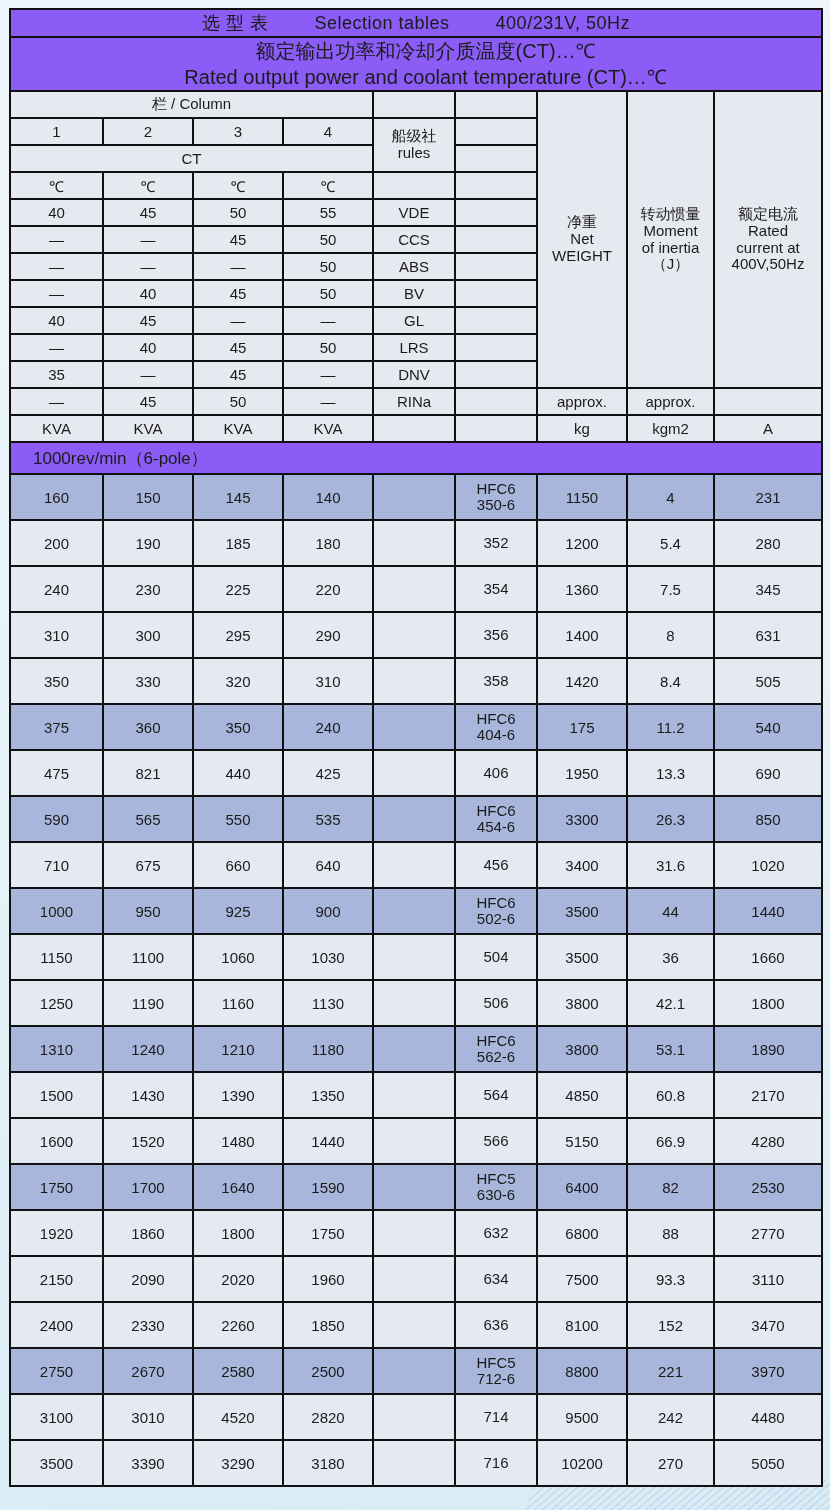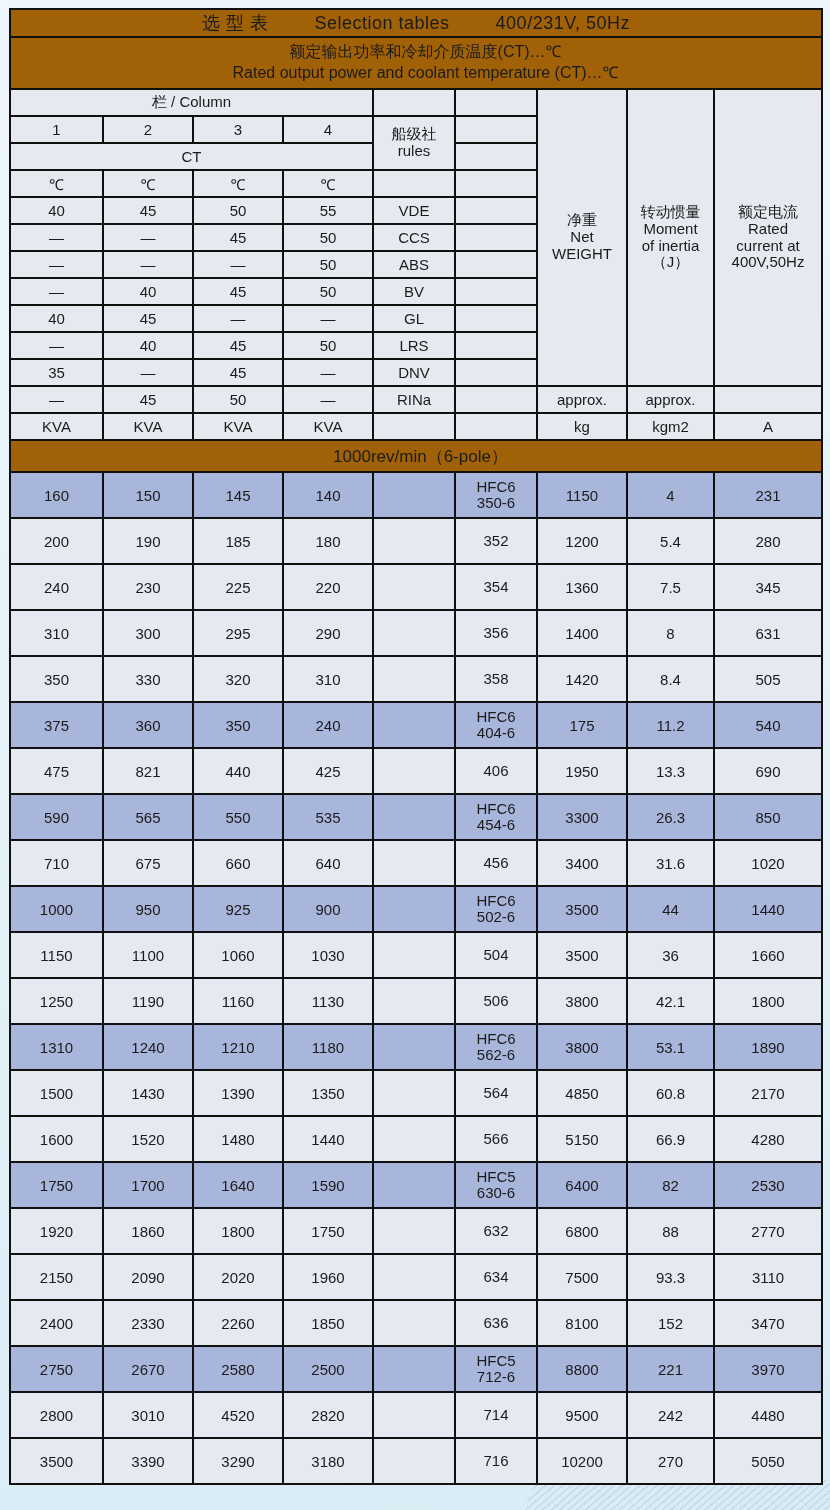--- a/index.html
+++ b/index.html
@@ -29,43 +29,43 @@
   table.sel td {
     border: 2px solid #101010;
     text-align: center;
     vertical-align: middle;
     color: #1b1b1b;
     font-size: 15px;
     padding: 0;
   }
   
   td.blue {
-    background: #a16207;
+    background: #8b5cf6;
     color: #ffffff;
   }
   tr.titlerow td { height: 26px; }
   .titleflex {
     display: flex; align-items: center; justify-content: center;
     gap: 46px; font-size: 18px; letter-spacing: .5px;
   }
   tr.subtitlerow td { height: 50px; }
-  .subline { font-size: 16px; line-height: 1.3; margin-left: 19px; }
+  .subline { font-size: 20px; line-height: 1.3; margin-left: 19px; }
   
   td.hc {
     background: #e6e9f0;
     height: 25px;
     font-size: 15px;
   }
   td.pre { white-space: pre-line; line-height: 1.12; }
   td.tall { font-size: 15px; }
   
   tr.bannerrow td {
     height: 30px;
-    text-align: center;
-    padding-left: 9px;
+    text-align: left;
+    padding-left: 22px;
     font-size: 17px;
   }
   
   td.dc {
     background: #e4e9f2;
     height: 44px;
     font-size: 15.5px;
   }
   tr.hl td.dc { background: #a9b6db; }
   td.model { font-size: 14.5px; line-height: 1.1; margin-top: 9px; }
@@ -451,21 +451,21 @@
     <td class="dc col3cell">2580</td>
     <td class="dc col4cell">2500</td>
     <td class="dc"></td>
     <td class="dc model pre modelcell">HFC5
 712-6</td>
     <td class="dc weightcell">8800</td>
     <td class="dc inertiacell">221</td>
     <td class="dc currentcell">3970</td>
   </tr>
       <tr>
-    <td class="dc col1cell">2800</td>
+    <td class="dc col1cell">3100</td>
     <td class="dc col2cell">3010</td>
     <td class="dc col3cell">4520</td>
     <td class="dc col4cell">2820</td>
     <td class="dc"></td>
     <td class="dc model pre modelcell">714</td>
     <td class="dc weightcell">9500</td>
     <td class="dc inertiacell">242</td>
     <td class="dc currentcell">4480</td>
   </tr>
       <tr>

